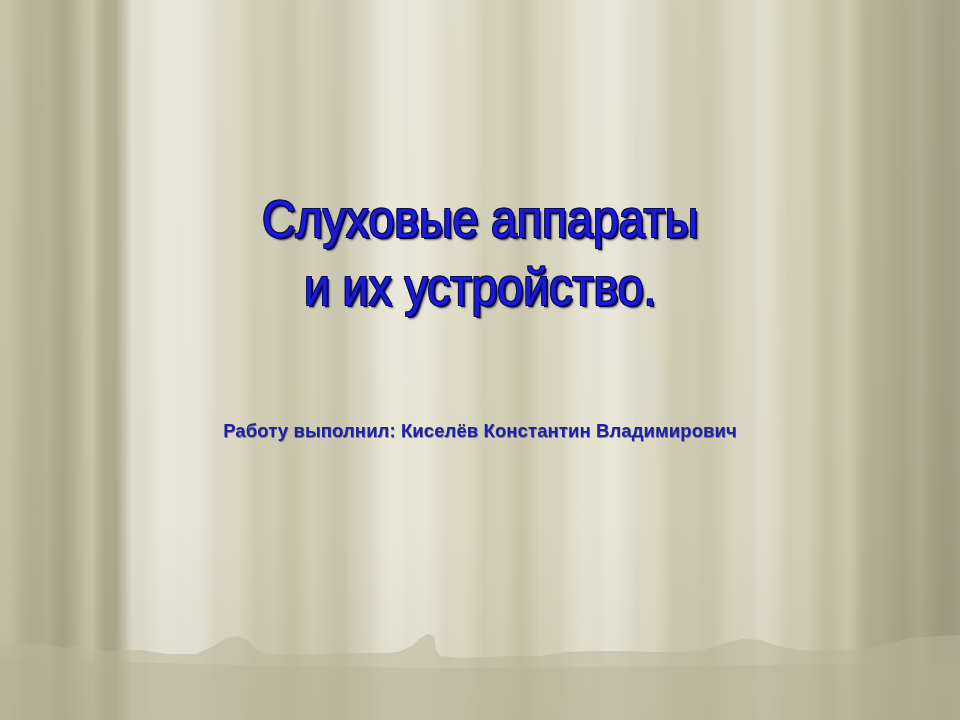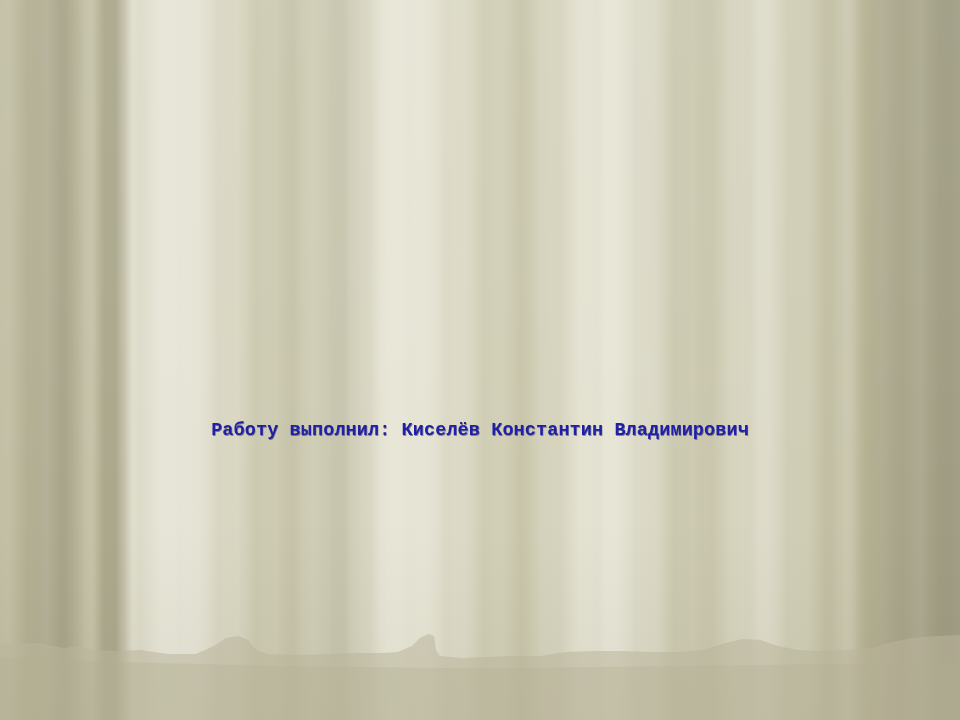--- a/index.html
+++ b/index.html
@@ -163,21 +163,21 @@
   .subtitle-block {
     position: absolute;
     top: 419px;
     left: 0;
     width: 960px;
     text-align: center;
   }
 
   .subtitle-line {
     display: inline-block;
-    font-family: Liberation Mono, monospace;
+    font-family: Liberation Sans, sans-serif;
     font-size: 18.5px;
     line-height: 24px;
     font-weight: 700;
     letter-spacing: 0.1px;
     color: #1f1fa8;
     white-space: nowrap;
     text-shadow: 0.6px 0.6px 0 rgba(10,10,60,0.45);
   }
 </style>
 </head>
@@ -200,19 +200,23 @@
                L722,34 L742,29 L760,30 L778,36 L798,40 L822,41 L848,40
                L872,38 L892,32 L912,28 L936,26 L960,25 L960,110 L0,110 Z" fill="#b9b59a" opacity="0.55"></path>
       <path d="M0,48 L60,50 L120,52 L200,54 L280,56 L360,57 L440,58
                L520,58 L600,57 L680,56 L760,55 L840,54 L920,53 L960,53
                L960,110 L0,110 Z" fill="#b2ae92" opacity="0.30"></path>
     </svg>
   </div>
 
   <div class="text-layer">
 
+    <div class="title-block">
+      <span class="title-line">Слуховые аппараты</span>
+      <span class="title-line">и их устройство.</span>
+    </div>
 
     <div class="subtitle-block">
       <span class="subtitle-line">Работу выполнил: Киселёв Константин Владимирович</span>
     </div>
 
   </div>
 </div>
 
 </body></html>

